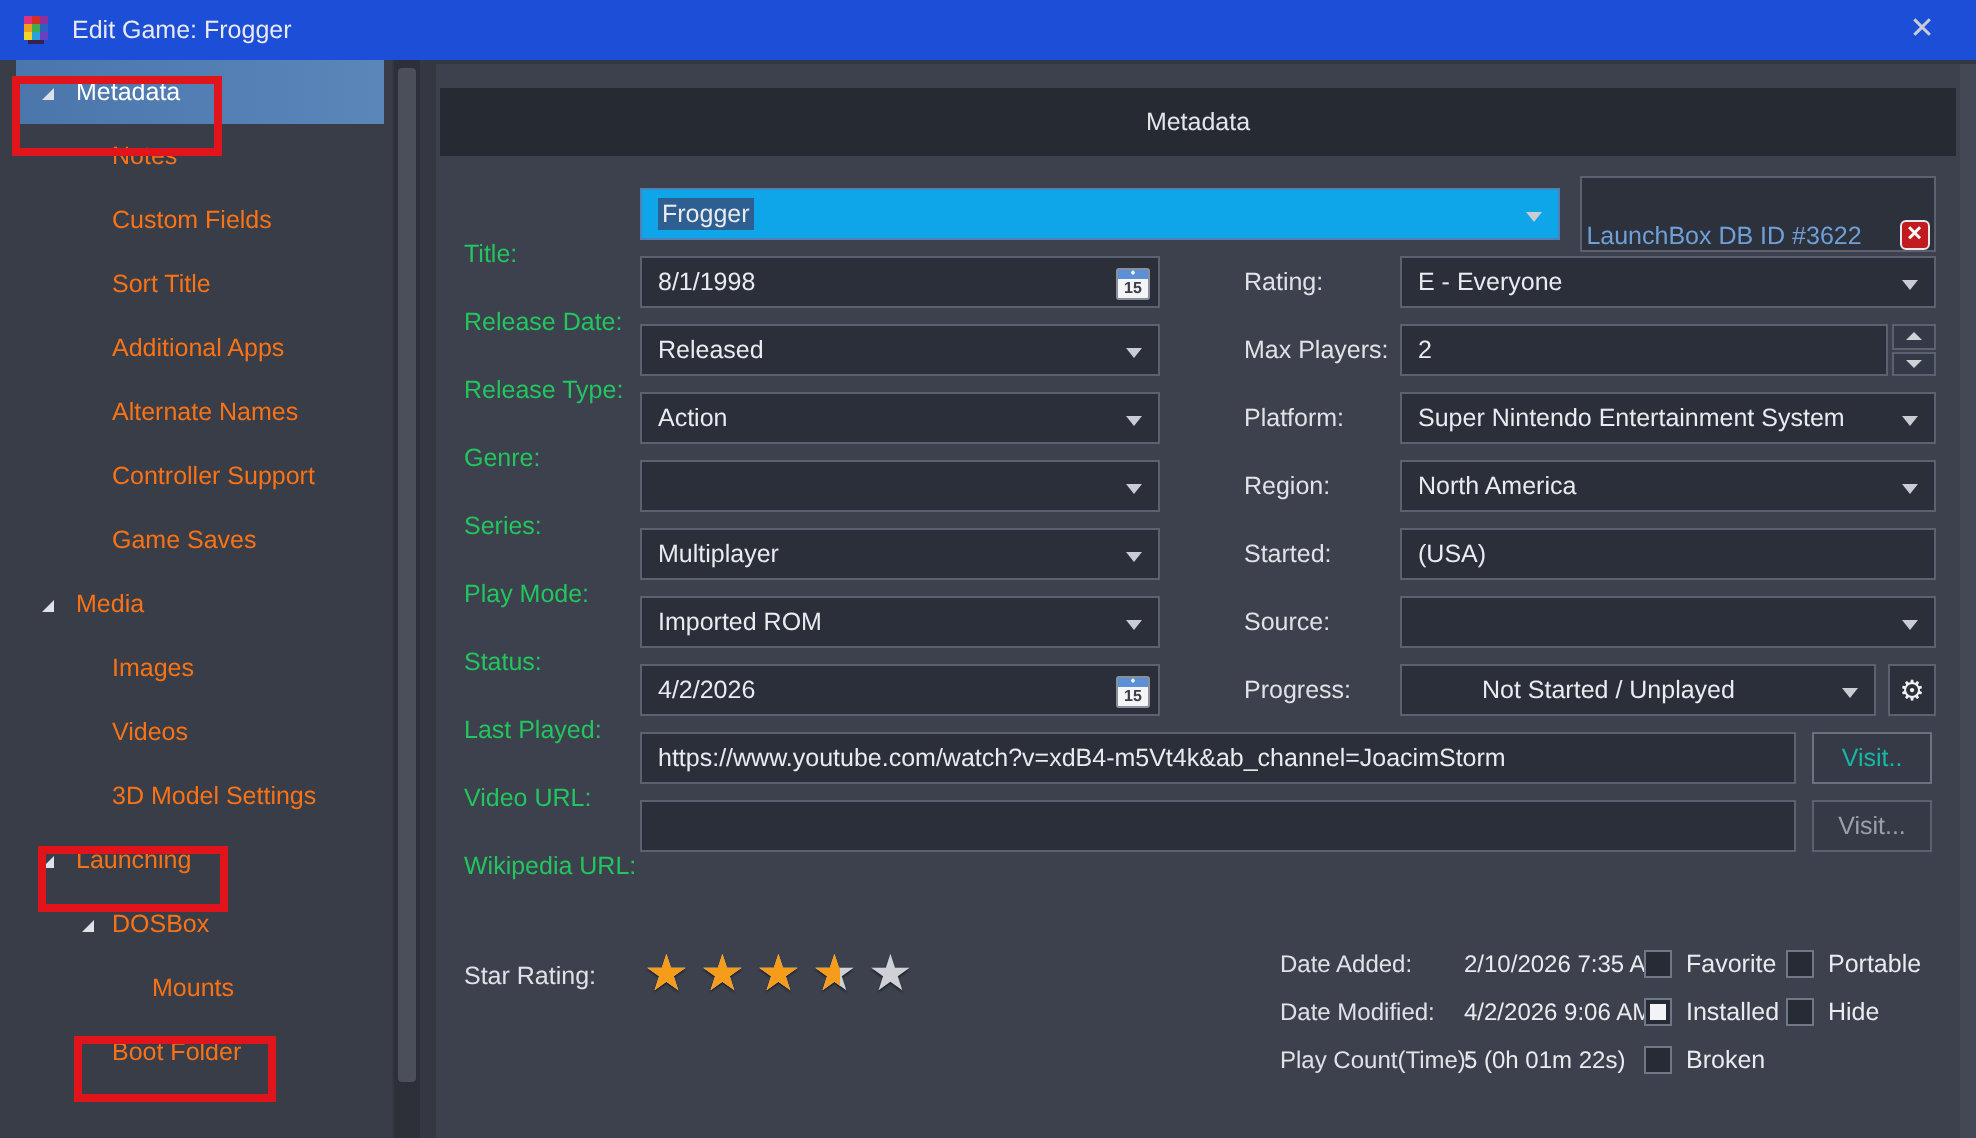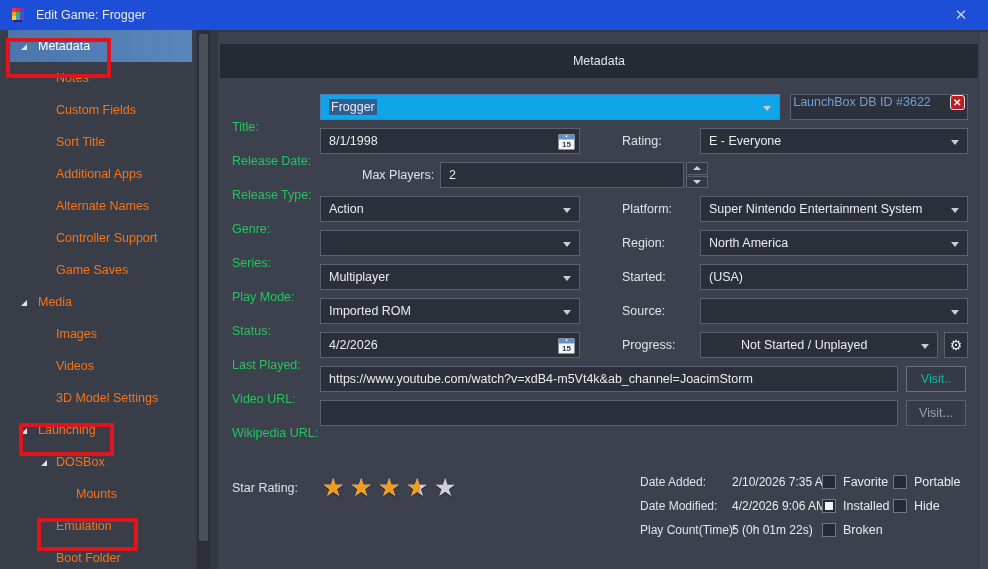--- a/index.html
+++ b/index.html
@@ -59,22 +59,22 @@
   .fld-r { width:268px; flex:0 0 auto; }
   .combo { cursor:default; }
   .dd { position:absolute; right:8px; top:11px; width:0; height:0;
     border-left:4px solid transparent; border-right:4px solid transparent;
     border-top:5px solid #c9ccd2; }
   .focused { border-color:#4e81b8; background:#0ea5e9; }
   .sel-text { background:#2d5f93; padding:1px 2px; }
   .cal { position:absolute; right:4px; top:4px; width:17px; height:17px; cursor:pointer; }
   
   .fld-title { width:460px; flex:0 0 auto; }
-  .db-btn { margin-left:10px; width:178px; height:26px; background:#2c313c;
-    border:1px solid #5b6170; display:flex; align-items:flex-start; justify-content:center;
+  .db-btn { margin-left:10px; width:178px; height:38px; background:#2c313c;
+    border:1px solid #5b6170; display:flex; align-items:flex-end; justify-content:center;
     gap:19px; cursor:pointer; }
   .db-btn .db-text { color:#6fa0d8; }
   .db-x { width:15px; height:15px; background:#c11a20; border:1px solid #e8e8e8;
     border-radius:3px; color:#fff; font-size:10px; font-weight:bold;
     line-height:13px; text-align:center; }
   
   .spin-wrap { width:268px; display:flex; flex:0 0 auto; }
   .spin-field { width:244px; }
   .spin-btns { width:22px; margin-left:2px; display:flex; flex-direction:column; gap:1px; }
   .spin-btn { height:12.5px; background:#343947; border:1px solid #5b6170;
@@ -180,23 +180,20 @@
     <span>Launching</span>
   </div>
   <div class="sb-item lvl1">
     <span class="expander"></span>
     <span>DOSBox</span>
   </div>
   <div class="sb-item lvl2">
     <span>Mounts</span>
   </div>
   <div class="sb-item lvl1">
-    <span>Emulation</span>
-  </div>
-  <div class="sb-item lvl1">
     <span>Boot Folder</span>
   </div>
 
   <div class="annot a-metadata"></div>
   <div class="annot a-launching"></div>
   <div class="annot a-emulation"></div>
 </div>
 <div class="sb-scroll">
   <div class="sb-thumb"></div>
 </div>
@@ -234,20 +231,24 @@
       </div>
       <span class="lbl-r">Rating:</span>
       <div class="field combo fld-r">
         <span>E - Everyone</span>
         <span class="dd"></span>
       </div>
     </div>
 
     <div class="row">
       <span class="lbl-l">Release Type:</span>
+      <div class="field combo fld-l">
+        <span>Released</span>
+        <span class="dd"></span>
+      </div>
       <span class="lbl-r">Max Players:</span>
       <div class="spin-wrap">
         <div class="field plain spin-field">
           <span>2</span>
         </div>
         <div class="spin-btns">
           <div class="spin-btn">
               <span class="tri-up"></span>
             </div>
           <div class="spin-btn">

